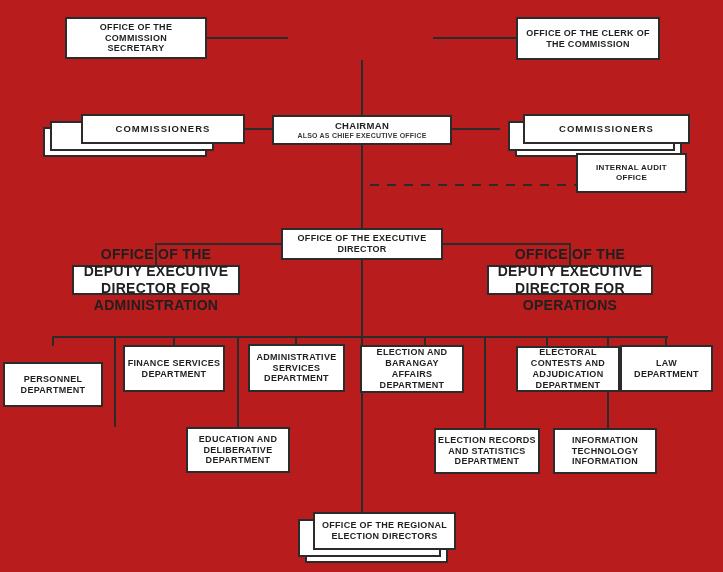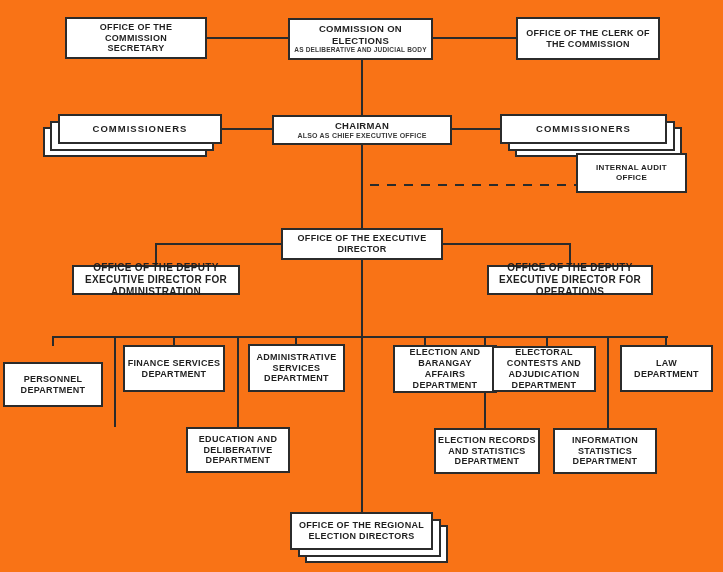--- a/index.html
+++ b/index.html
@@ -1,32 +1,32 @@
 <!DOCTYPE html>
 <html><head>
 <meta charset="utf-8">
 <style>
   html,body{margin:0;padding:0;background:#fcfcfc;}
   #canvas{
-    position:relative;width:723px;height:572px;background:#f97316;overflow:hidden;
+    position:relative;width:723px;height:572px;background:#b91c1c;overflow:hidden;
     font-family:"Liberation Sans","DejaVu Sans",sans-serif;
   }
   .box{
     position:absolute;box-sizing:border-box;background:#ffffff;border:2px solid #2b2b2b;
     display:flex;flex-direction:column;align-items:center;justify-content:center;
     text-align:center;color:#1f1f1f;z-index:2;
   }
   .lbl{font-weight:700;font-size:9px;line-height:1.2;letter-spacing:.3px;}
   .sub{font-weight:700;font-size:6.5px;line-height:1.3;letter-spacing:.2px;color:#3a3a3a;}
   .big .lbl{font-size:9.5px;}
   .small .lbl{font-size:8px;}
-  .deputy .lbl{font-size:10px;}
+  .deputy .lbl{font-size:14px;}
   .stack{position:absolute;z-index:2;}
   .stack .layer{position:absolute;inset:0;background:#ffffff;border:2px solid #2b2b2b;box-sizing:border-box;}
-  .stack .front{position:absolute;inset:0;width:100%;height:100%;}
+  .stack .front{position:absolute;inset:0;width:100%;height:100%;margin-left:23px;}
   .off-l2{transform:translate(-15px,13px);}
   .off-l1{transform:translate(-8px,7px);}
   .off-r2{transform:translate(15px,13px);}
   .off-r1{transform:translate(8px,7px);}
   .hline{position:absolute;height:2px;background:#2b2b2b;z-index:1;}
   .vline{position:absolute;width:2px;background:#2b2b2b;z-index:1;}
   .dline{position:absolute;height:2px;z-index:1;
     background:repeating-linear-gradient(90deg,#2b2b2b 0 9px,transparent 9px 17px);}
 </style>
 </head>
@@ -58,24 +58,20 @@
 
   <div class="vline" style="left:114px;top:336px;height:91px"></div>
   <div class="vline" style="left:237px;top:336px;height:91px"></div>
   <div class="vline" style="left:484px;top:336px;height:92px"></div>
   <div class="vline" style="left:607px;top:336px;height:92px"></div>
 
   <div class="box" style="left:65px;top:17px;width:142px;height:42px;padding:0 24px">
     <span class="lbl">OFFICE OF THE COMMISSION SECRETARY</span>
   </div>
 
-  <div class="box big" style="left:288px;top:18px;width:145px;height:42px;padding:0 2px">
-    <span class="lbl">COMMISSION ON ELECTIONS</span>
-    <span class="sub">AS DELIBERATIVE AND JUDICIAL BODY</span>
-  </div>
 
   <div class="box" style="left:516px;top:17px;width:144px;height:43px;padding:0 1px">
     <span class="lbl">OFFICE OF THE CLERK OF THE COMMISSION</span>
   </div>
 
   <div class="stack" style="left:58px;top:114px;width:164px;height:30px">
     <div class="layer off-l2"></div>
     <div class="layer off-l1"></div>
     <div class="box front big">
       <span class="lbl" style="letter-spacing:1px">COMMISSIONERS</span>
@@ -116,43 +112,43 @@
   </div>
 
   <div class="box" style="left:123px;top:345px;width:102px;height:47px;padding:0 0">
     <span class="lbl">FINANCE SERVICES DEPARTMENT</span>
   </div>
 
   <div class="box" style="left:248px;top:344px;width:97px;height:48px;padding:0 6px">
     <span class="lbl">ADMINISTRATIVE SERVICES DEPARTMENT</span>
   </div>
 
-  <div class="box" style="left:393px;top:345px;width:104px;height:48px;padding:0 4px">
+  <div class="box" style="left:360px;top:345px;width:104px;height:48px;padding:0 4px">
     <span class="lbl">ELECTION AND BARANGAY AFFAIRS DEPARTMENT</span>
   </div>
 
-  <div class="box" style="left:492px;top:346px;width:104px;height:46px;padding:8px 2px">
+  <div class="box" style="left:516px;top:346px;width:104px;height:46px;padding:8px 2px">
     <span class="lbl">ELECTORAL CONTESTS AND ADJUDICATION DEPARTMENT</span>
   </div>
 
   <div class="box" style="left:620px;top:345px;width:93px;height:47px;padding:0 2px">
     <span class="lbl">LAW DEPARTMENT</span>
   </div>
 
 
   <div class="box" style="left:186px;top:427px;width:104px;height:46px;padding:0 10px">
     <span class="lbl">EDUCATION AND DELIBERATIVE DEPARTMENT</span>
   </div>
 
   <div class="box" style="left:434px;top:428px;width:106px;height:46px;padding:0 2px">
     <span class="lbl">ELECTION RECORDS AND STATISTICS DEPARTMENT</span>
   </div>
 
   <div class="box" style="left:553px;top:428px;width:104px;height:46px;padding:0 14px">
-    <span class="lbl">INFORMATION STATISTICS DEPARTMENT</span>
+    <span class="lbl">INFORMATION TECHNOLOGY INFORMATION</span>
   </div>
 
   <div class="stack" style="left:290px;top:512px;width:143px;height:38px">
     <div class="layer off-r2"></div>
     <div class="layer off-r1"></div>
     <div class="box front" style="padding:0 6px">
       <span class="lbl">OFFICE OF THE REGIONAL ELECTION DIRECTORS</span>
     </div>
   </div>
 

